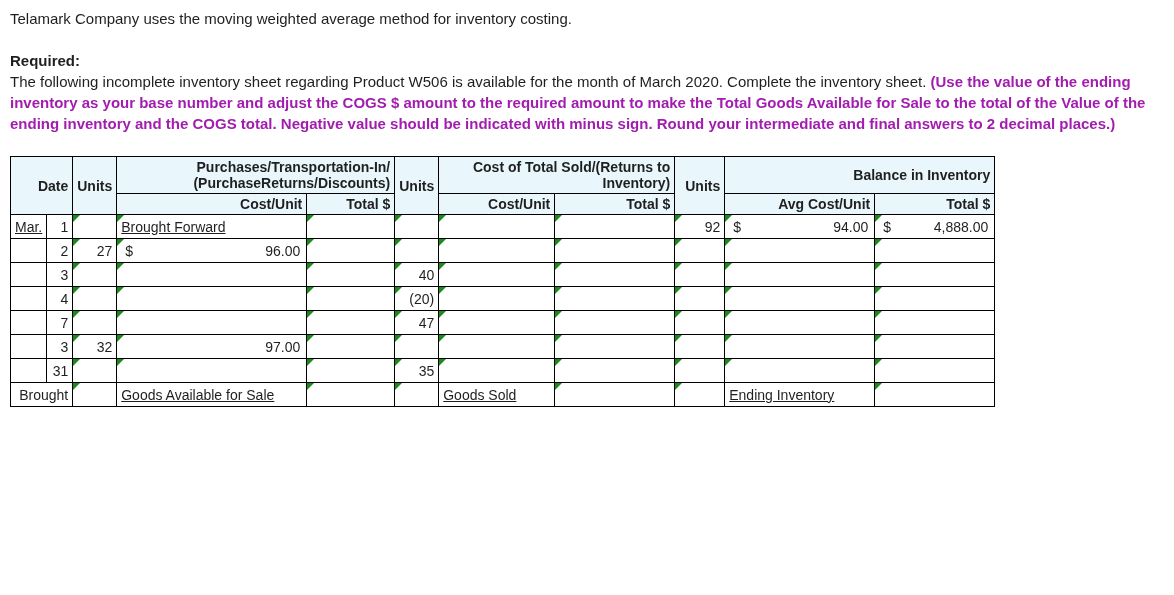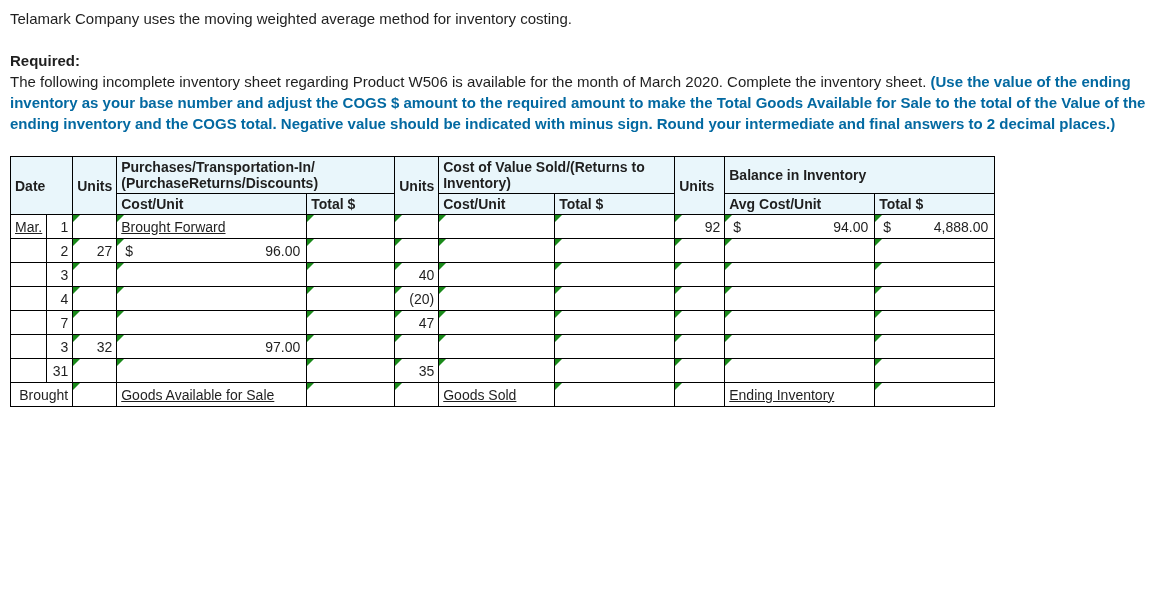--- a/index.html
+++ b/index.html
@@ -7,39 +7,39 @@
     font-size: 15px;
     color: #1f1f1f;
     background: #fff;
     margin: 0;
     padding: 8px 10px;
     width: 1174px;
     box-sizing: border-box;
   }
   .intro { margin-bottom: 1px; line-height: 1.4; }
   .req-label { font-weight: bold; }
-  .red-bold { color: #0369a1; font-weight: bold; text-align: center; }
+  .red-bold { color: #a21caf; font-weight: bold; text-align: center; }
 
   table.inv {
     border-collapse: collapse;
     margin-top: 22px;
     table-layout: fixed;
   }
   table.inv th, table.inv td {
     border: 1px solid #000;
     font-size: 14px;
     padding: 2px 4px;
     box-sizing: border-box;
     vertical-align: middle;
     background: #fff;
     position: relative;
   }
   table.inv th {
     font-weight: bold;
-    text-align: left;
+    text-align: right;
     background: #e9f6fb;
   }
   table.inv td { height: 24px; }
   .num { text-align: right; }
   .left { text-align: left; text-decoration: underline; }
 
   
   .field::after {
     content: "";
     position: absolute;
@@ -91,21 +91,21 @@
     <col class="c-bu">
       <col class="c-bcu">
       <col class="c-btot">
   </colgroup>
   <thead>
     <tr>
       <th colspan="2" rowspan="2">Date</th>
       <th rowspan="2">Units</th>
       <th colspan="2">Purchases/Transportation-In/ (PurchaseReturns/Discounts)</th>
       <th rowspan="2">Units</th>
-      <th colspan="2">Cost of Value Sold/(Returns to Inventory)</th>
+      <th colspan="2">Cost of Total Sold/(Returns to Inventory)</th>
       <th rowspan="2">Units</th>
       <th colspan="2">Balance in Inventory</th>
     </tr>
     <tr>
       <th>Cost/Unit</th>
       <th>Total $</th>
       <th>Cost/Unit</th>
       <th>Total $</th>
       <th>Avg Cost/Unit</th>
       <th>Total $</th>

